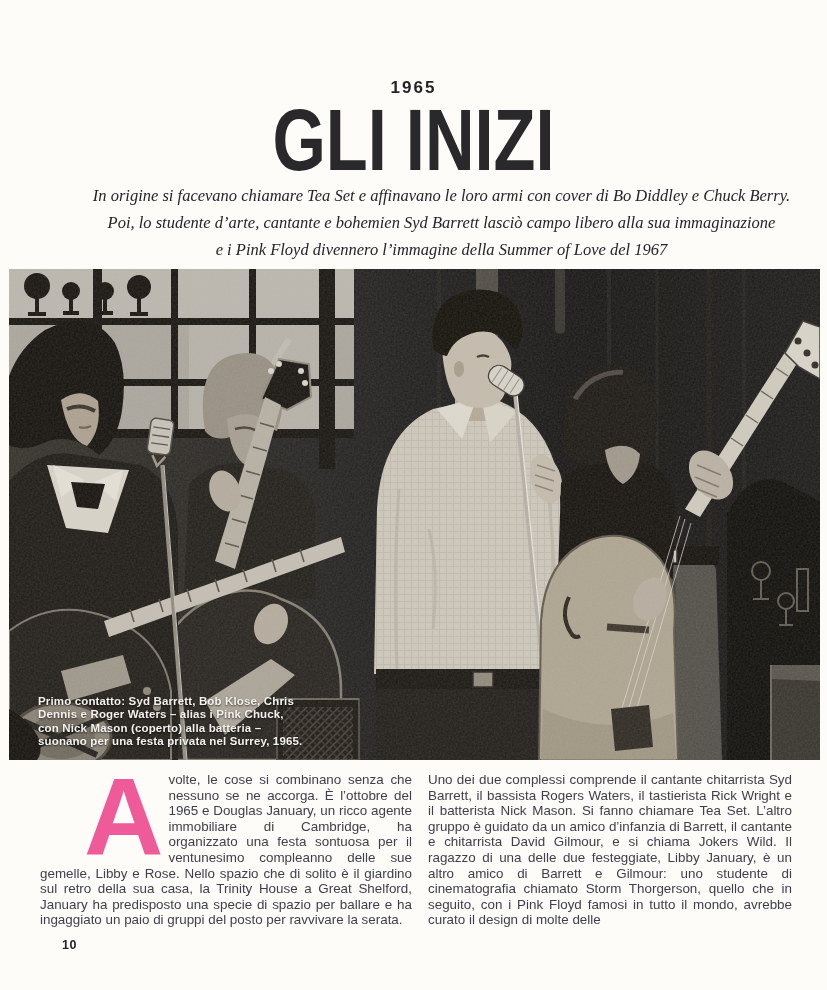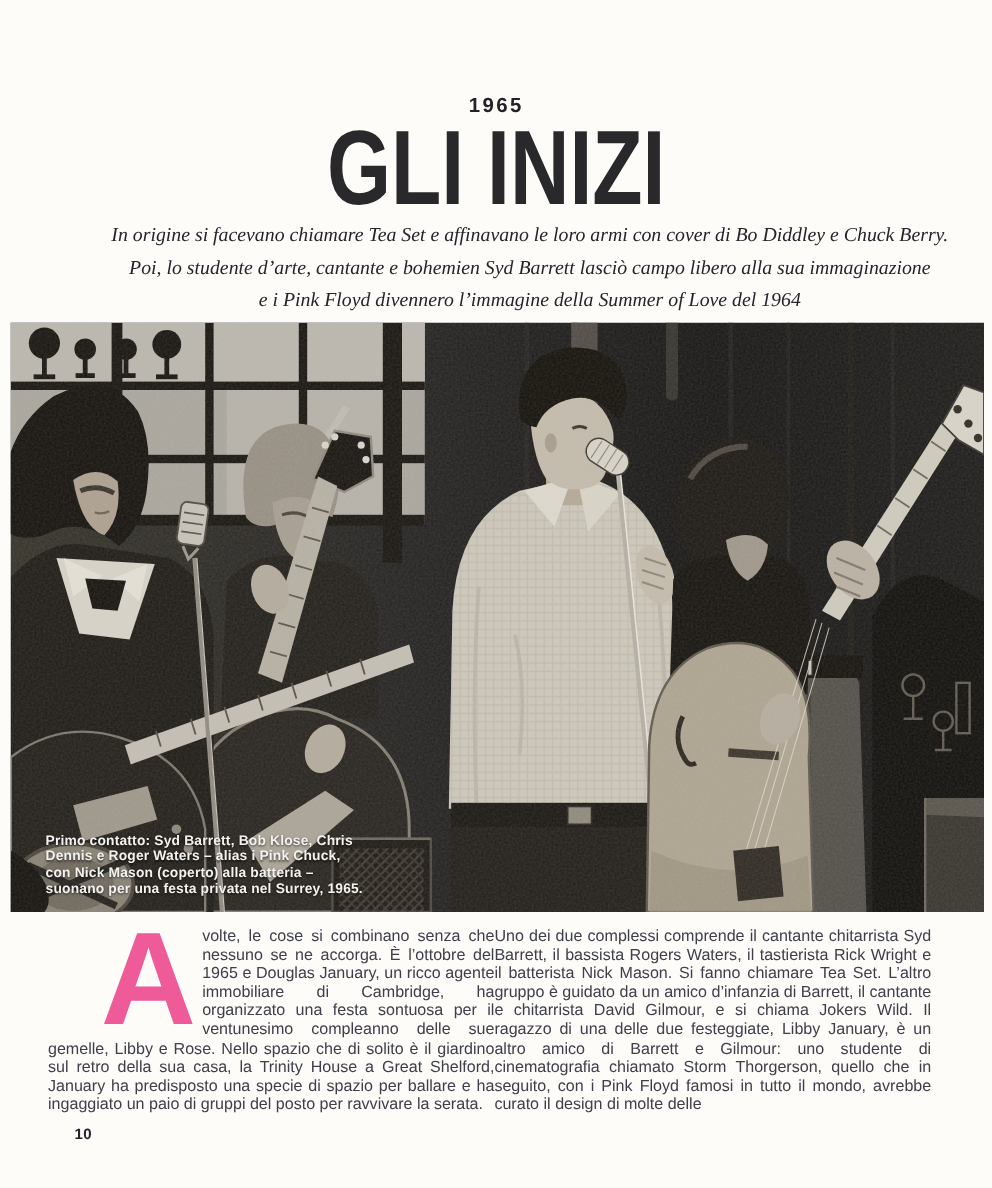--- a/index.html
+++ b/index.html
@@ -17,38 +17,38 @@
   
   .photo{position:absolute;left:9px;top:269px;width:811px;height:491px;background:#1b1917;text-decoration:underline;}
   .photo svg{position:absolute;left:0;top:0;width:100%;height:100%;display:block;}
   .caption{position:absolute;left:29px;top:426px;
            font-size:11.5px;font-weight:700;line-height:13.4px;letter-spacing:.15px;
            color:#f4f2ee;text-shadow:0 1px 2px rgba(0,0,0,.65);}
   
   .body-text{position:absolute;top:772px;font-size:13.4px;line-height:15.6px;
              color:#40404b;text-align:justify;}
   .col-left{left:40px;width:372px;}
-  .col-right{left:412px;width:364px;}
+  .col-right{left:428px;width:364px;}
   .dropcap{float:left;font-weight:700;font-size:110px;line-height:84px;
            height:88px;margin:2px 5px 0 44px;color:#ef5a99;}
   .pagenum{position:absolute;left:62px;top:938px;font-size:12.5px;font-weight:700;
            letter-spacing:.5px;color:#23232c;}
 </style>
 </head>
 <body>
 
 <div class="page">
 
   <div class="year">1965</div>
   <div class="title">GLI INIZI</div>
 
   <div class="intro">
     <div>In origine si facevano chiamare Tea Set e affinavano le loro armi con cover di Bo Diddley e Chuck Berry.</div>
     <div>Poi, lo studente d’arte, cantante e bohemien Syd Barrett lasciò campo libero alla sua immaginazione</div>
-    <div>e i Pink Floyd divennero l’immagine della Summer of Love del 1964</div>
+    <div>e i Pink Floyd divennero l’immagine della Summer of Love del 1967</div>
   </div>
 
   <div class="photo">
     <svg viewBox="0 0 811 491" preserveAspectRatio="none">
       <defs>
         <linearGradient id="bgg" x1="0" y1="0" x2="1" y2="0">
           <stop offset="0" stop-color="#343129"></stop>
             <stop offset="0.42" stop-color="#232120"></stop>
           <stop offset="0.72" stop-color="#171514"></stop>
             <stop offset="1" stop-color="#1d1b19"></stop>

